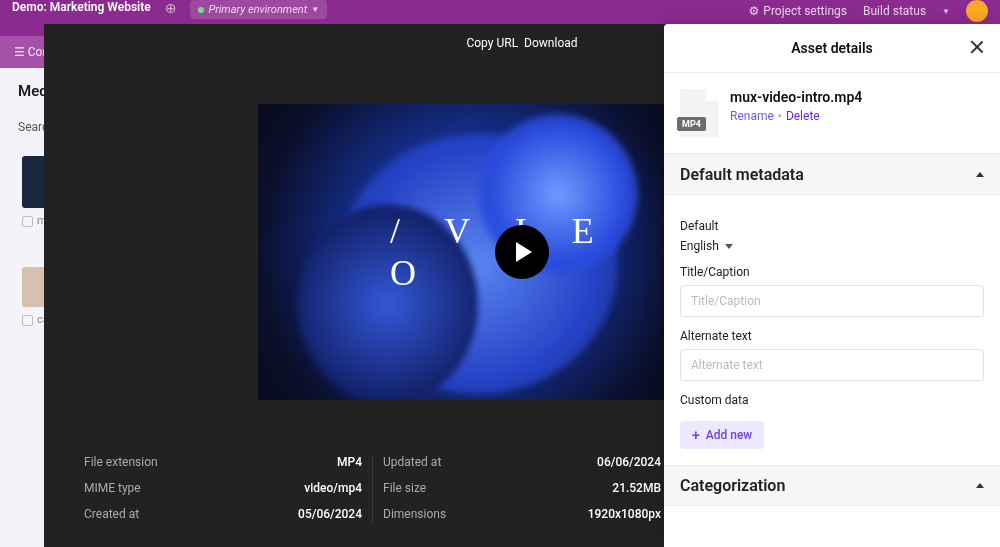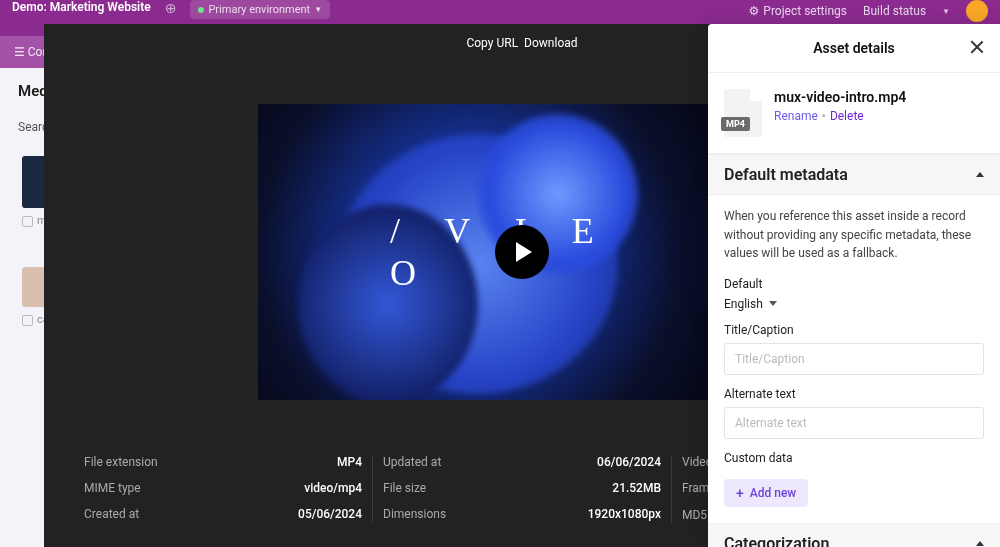--- a/index.html
+++ b/index.html
@@ -2,21 +2,21 @@
 <html><head>
 <meta charset="utf-8">
 <style>
 * { margin: 0; padding: 0; box-sizing: border-box; font-family: -apple-system, BlinkMacSystemFont, "Segoe UI", Roboto, sans-serif; }
 body { width: 1000px; height: 547px; overflow: hidden; background: #fff; position: relative; }
 
 
 .app-bg { position: absolute; inset: 0; background: #f5f3fa; }
 .topbar { height: 36px; background: #8b2a8f; display: flex; align-items: flex-start; padding: 0 12px; color: rgba(255,255,255,.8); font-size: 12px; gap: 14px;}
 .topbar .proj-name { font-weight: 600; color: #fff;}
-.topbar .env-tag { background: rgba(255,255,255,.15); padding: 3px 8px; border-radius: 4px; font-size: 11px; display:flex; align-items:center; gap:4px;}
+.topbar .env-tag { background: rgba(255,255,255,.15); padding: 3px 8px; border-radius: 4px; font-size: 11px; display:flex; align-items:center; gap:4px;font-style:italic;}
 .topbar .right { margin-left: auto; display:flex; align-items:center; gap:16px;}
 .topbar .avatar{width:22px;height:22px;border-radius:50%;background:#f9a826;}
 .app-subbar{height:32px;background:#a452a8;display:flex;align-items:center;padding:0 14px;color:rgba(255,255,255,.85);font-size:12px;gap:12px;}
 .app-subbar .right{margin-left:auto;}
 .page-head{padding:14px 18px;font-size:15px;font-weight:600;color:#1a1a1a;}
 .page-row{padding:6px 18px;font-size:12px;color:#555;}
 .filters-btn{float:right;margin-right:18px;font-size:12px;color:#333;}
 .item-card{width:80px;height:52px;margin:16px 0 6px 22px;background:#1a2840;border-radius:3px;}
 .item-label{font-size:11px;color:#888;margin-left:22px;}
 .item-card2{width:80px;height:40px;margin:40px 0 6px 22px;background:#d9bfae;border-radius:3px;}
@@ -39,21 +39,21 @@
 .meta-strip{padding:14px 30px 24px;display:flex;gap:0;font-size:12px;}
 .meta-col{flex:1;display:flex;flex-direction:column;gap:12px;padding:0 10px;border-right:1px solid #3a3a3a;}
 .meta-col:last-child{border-right:none;}
 .meta-row{display:flex;justify-content:space-between;gap:24px;align-items:center;}
 .meta-k{color:#aaa;}
 .meta-v{color:#fff;font-weight:500;white-space:nowrap;}
 .clip-ic{width:11px;height:13px;border:1.5px solid #ccc;border-radius:2px;display:inline-block;margin-right:4px;position:relative;}
 .clip-ic::after{content:"";position:absolute;top:-2px;left:3px;width:3px;height:5px;border:1.5px solid #ccc;border-bottom:none;border-radius:2px 2px 0 0;}
 
 
-.side-panel{position:absolute;top:24px;right:0;width:292px;bottom:0;background:#fff;box-shadow:-2px 0 16px rgba(0,0,0,.15);display:flex;flex-direction:column;overflow-y:auto;border-top-left-radius:4px;}
+.side-panel{position:absolute;top:24px;right:0;width:336px;bottom:0;background:#fff;box-shadow:-2px 0 16px rgba(0,0,0,.15);display:flex;flex-direction:column;overflow-y:auto;border-top-left-radius:4px;}
 .sp-header{display:flex;align-items:center;justify-content:center;position:relative;padding:16px;border-bottom:1px solid #eee;}
 .sp-header h3{font-size:14px;font-weight:600;color:#111;}
 .sp-close{position:absolute;right:14px;top:14px;width:18px;height:18px;cursor:pointer;}
 .sp-close::before,.sp-close::after{content:"";position:absolute;left:8px;top:1px;width:1.5px;height:16px;background:#333;}
 .sp-close::before{transform:rotate(45deg);}
 .sp-close::after{transform:rotate(-45deg);}
 
 .ast-head{display:flex;align-items:flex-start;gap:12px;padding:16px;border-bottom:1px solid #eee;}
 .file-ic{width:38px;height:48px;position:relative;}
 .file-pg{width:38px;height:48px;background:#f3f3f3;border-radius:2px;position:relative;}
@@ -188,21 +188,20 @@
         <span class="rn">Rename</span><span class="dot">•</span><span class="del">Delete</span>
       </div>
     </div>
   </div>
 
   <div class="section-h">
     <span>Default metadata</span>
     <span class="chev"></span>
   </div>
   <div class="section-body">
-    <div class="hint">When you reference this asset inside a record without providing any specific metadata, these values will be used as a fallback.</div>
     <div class="field-label">Default</div>
     <div class="lang-sel">
       <span>English</span>
       <span class="chev-dn"></span>
     </div>
     <div class="field-label">Title/Caption</div>
     <input class="inp" placeholder="Title/Caption" style="">
     <div class="field-label">Alternate text</div>
     <input class="inp" placeholder="Alternate text" style="">
     <div class="field-label">Custom data</div>

